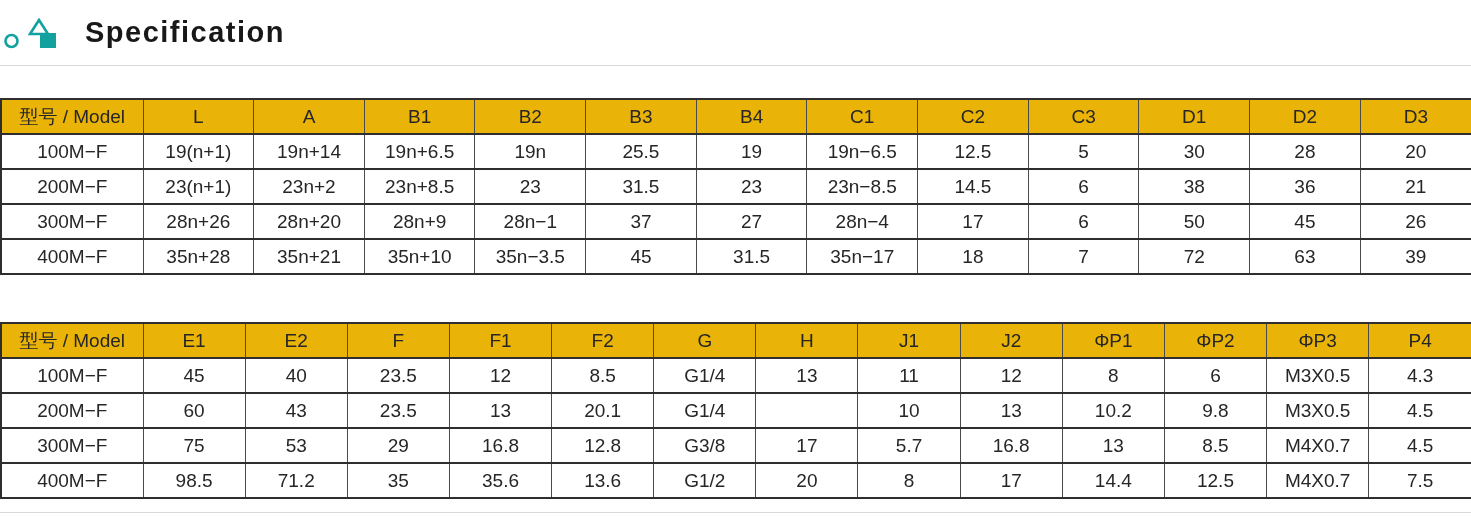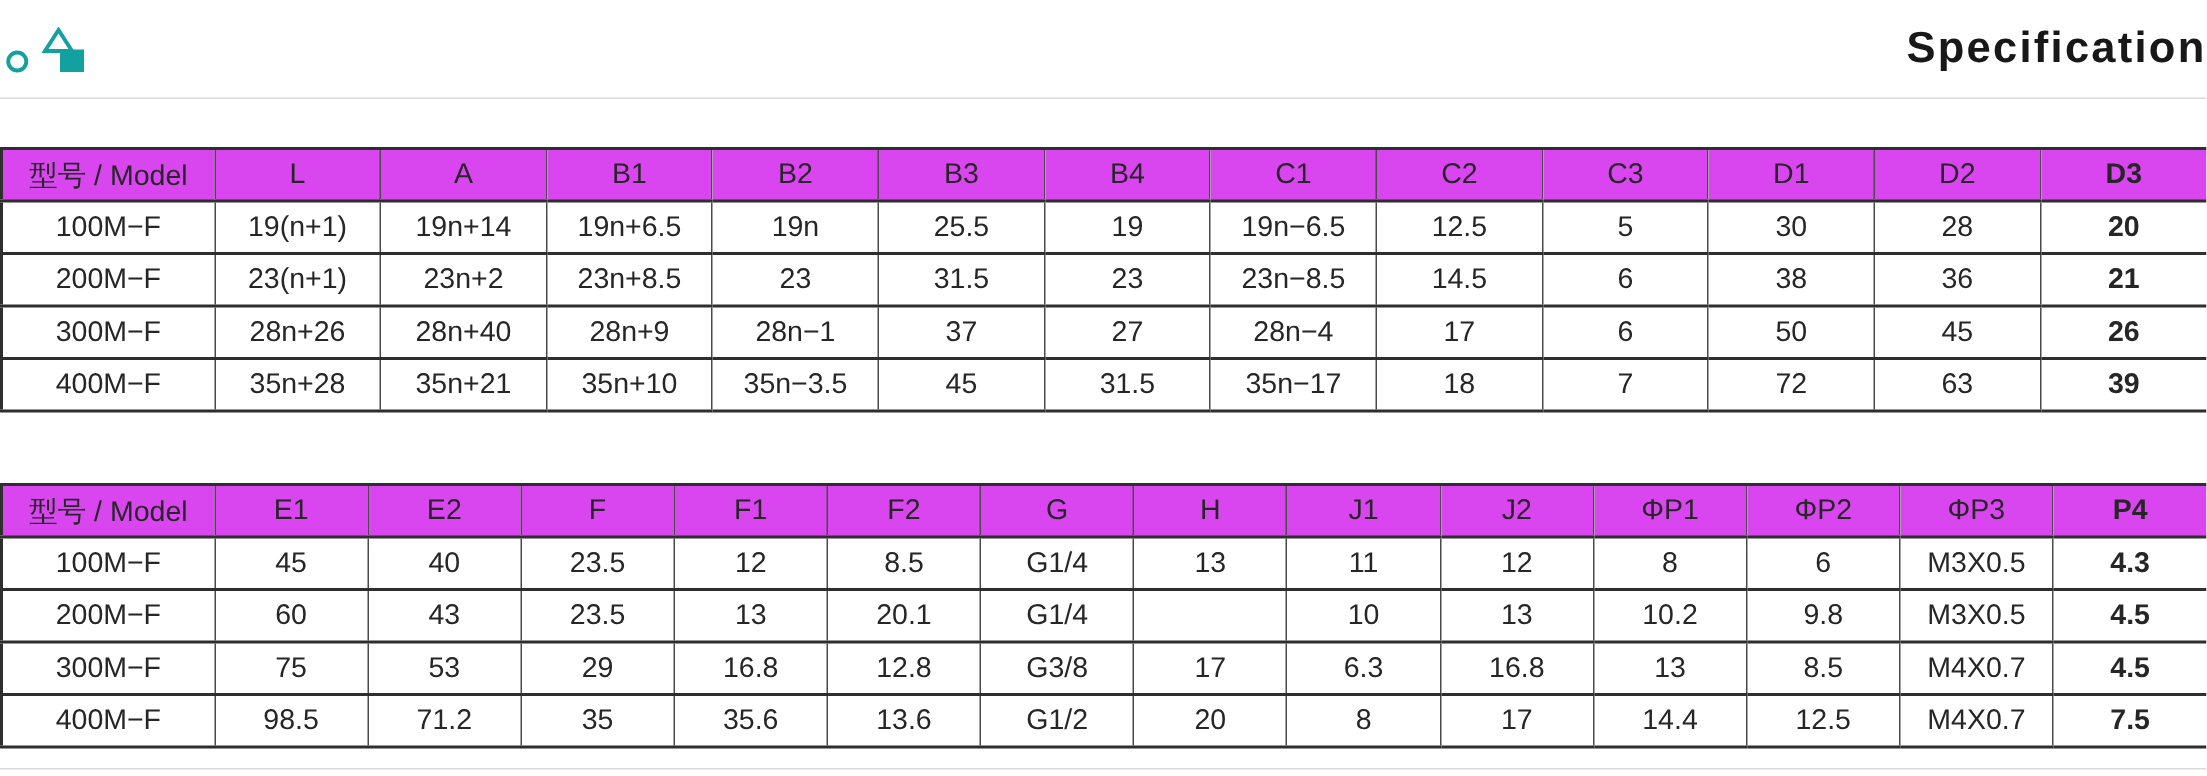--- a/index.html
+++ b/index.html
@@ -12,24 +12,23 @@
     font-family: "Liberation Sans", "DejaVu Sans", sans-serif;
     color: #222;
   }
   .page { width: 1471px; height: 517px; position: relative; }
 
   
   .header {
     height: 65px;
     display: flex;
     align-items: center;
-    gap: 8px;
+    gap: 24px;
     padding-left: 3px;
     box-sizing: border-box;
-    justify-content: space-between;
   }
   .logo { width: 58px; height: 32px; flex: 0 0 auto; margin-top: 2px; }
   .title {
     font-size: 29px;
     font-weight: bold;
     letter-spacing: 1.5px;
     color: #181818;
   }
   .hairline {
     height: 1px;
@@ -55,22 +54,22 @@
     text-align: center;
     vertical-align: middle;
     font-size: 19px;
     font-weight: normal;
     color: #262626;
     border-right: 1px solid #4a4a4a;
     border-bottom: 2px solid #2e2e2e;
     white-space: nowrap;
     overflow: hidden;
   }
-  .spec-table th:last-child, .spec-table td:last-child { border-right: none; font-weight: bold; }
-  .spec-table thead th { background: #d946ef; margin-left: 44px; }
+  .spec-table th:last-child, .spec-table td:last-child { border-right: none; }
+  .spec-table thead th { background: #eab308; margin-left: 44px; }
   .bottom-rule { margin-top: 13px; }
 </style>
 </head>
 <body>
 
 <div class="page">
 
   <div class="header">
     <span class="logo">
       <svg viewBox="0 0 58 32" width="58" height="32">
@@ -144,21 +143,21 @@
           <td>23n−8.5</td>
           <td>14.5</td>
           <td>6</td>
           <td>38</td>
           <td>36</td>
           <td>21</td>
         </tr>
         <tr>
           <td>300M−F</td>
           <td>28n+26</td>
-          <td>28n+40</td>
+          <td>28n+20</td>
           <td>28n+9</td>
           <td>28n−1</td>
           <td>37</td>
           <td>27</td>
           <td>28n−4</td>
           <td>17</td>
           <td>6</td>
           <td>50</td>
           <td>45</td>
           <td>26</td>
@@ -251,21 +250,21 @@
         </tr>
         <tr>
           <td>300M−F</td>
           <td>75</td>
           <td>53</td>
           <td>29</td>
           <td>16.8</td>
           <td>12.8</td>
           <td>G3/8</td>
           <td>17</td>
-          <td>6.3</td>
+          <td>5.7</td>
           <td>16.8</td>
           <td>13</td>
           <td>8.5</td>
           <td>M4X0.7</td>
           <td>4.5</td>
         </tr>
         <tr>
           <td>400M−F</td>
           <td>98.5</td>
           <td>71.2</td>

